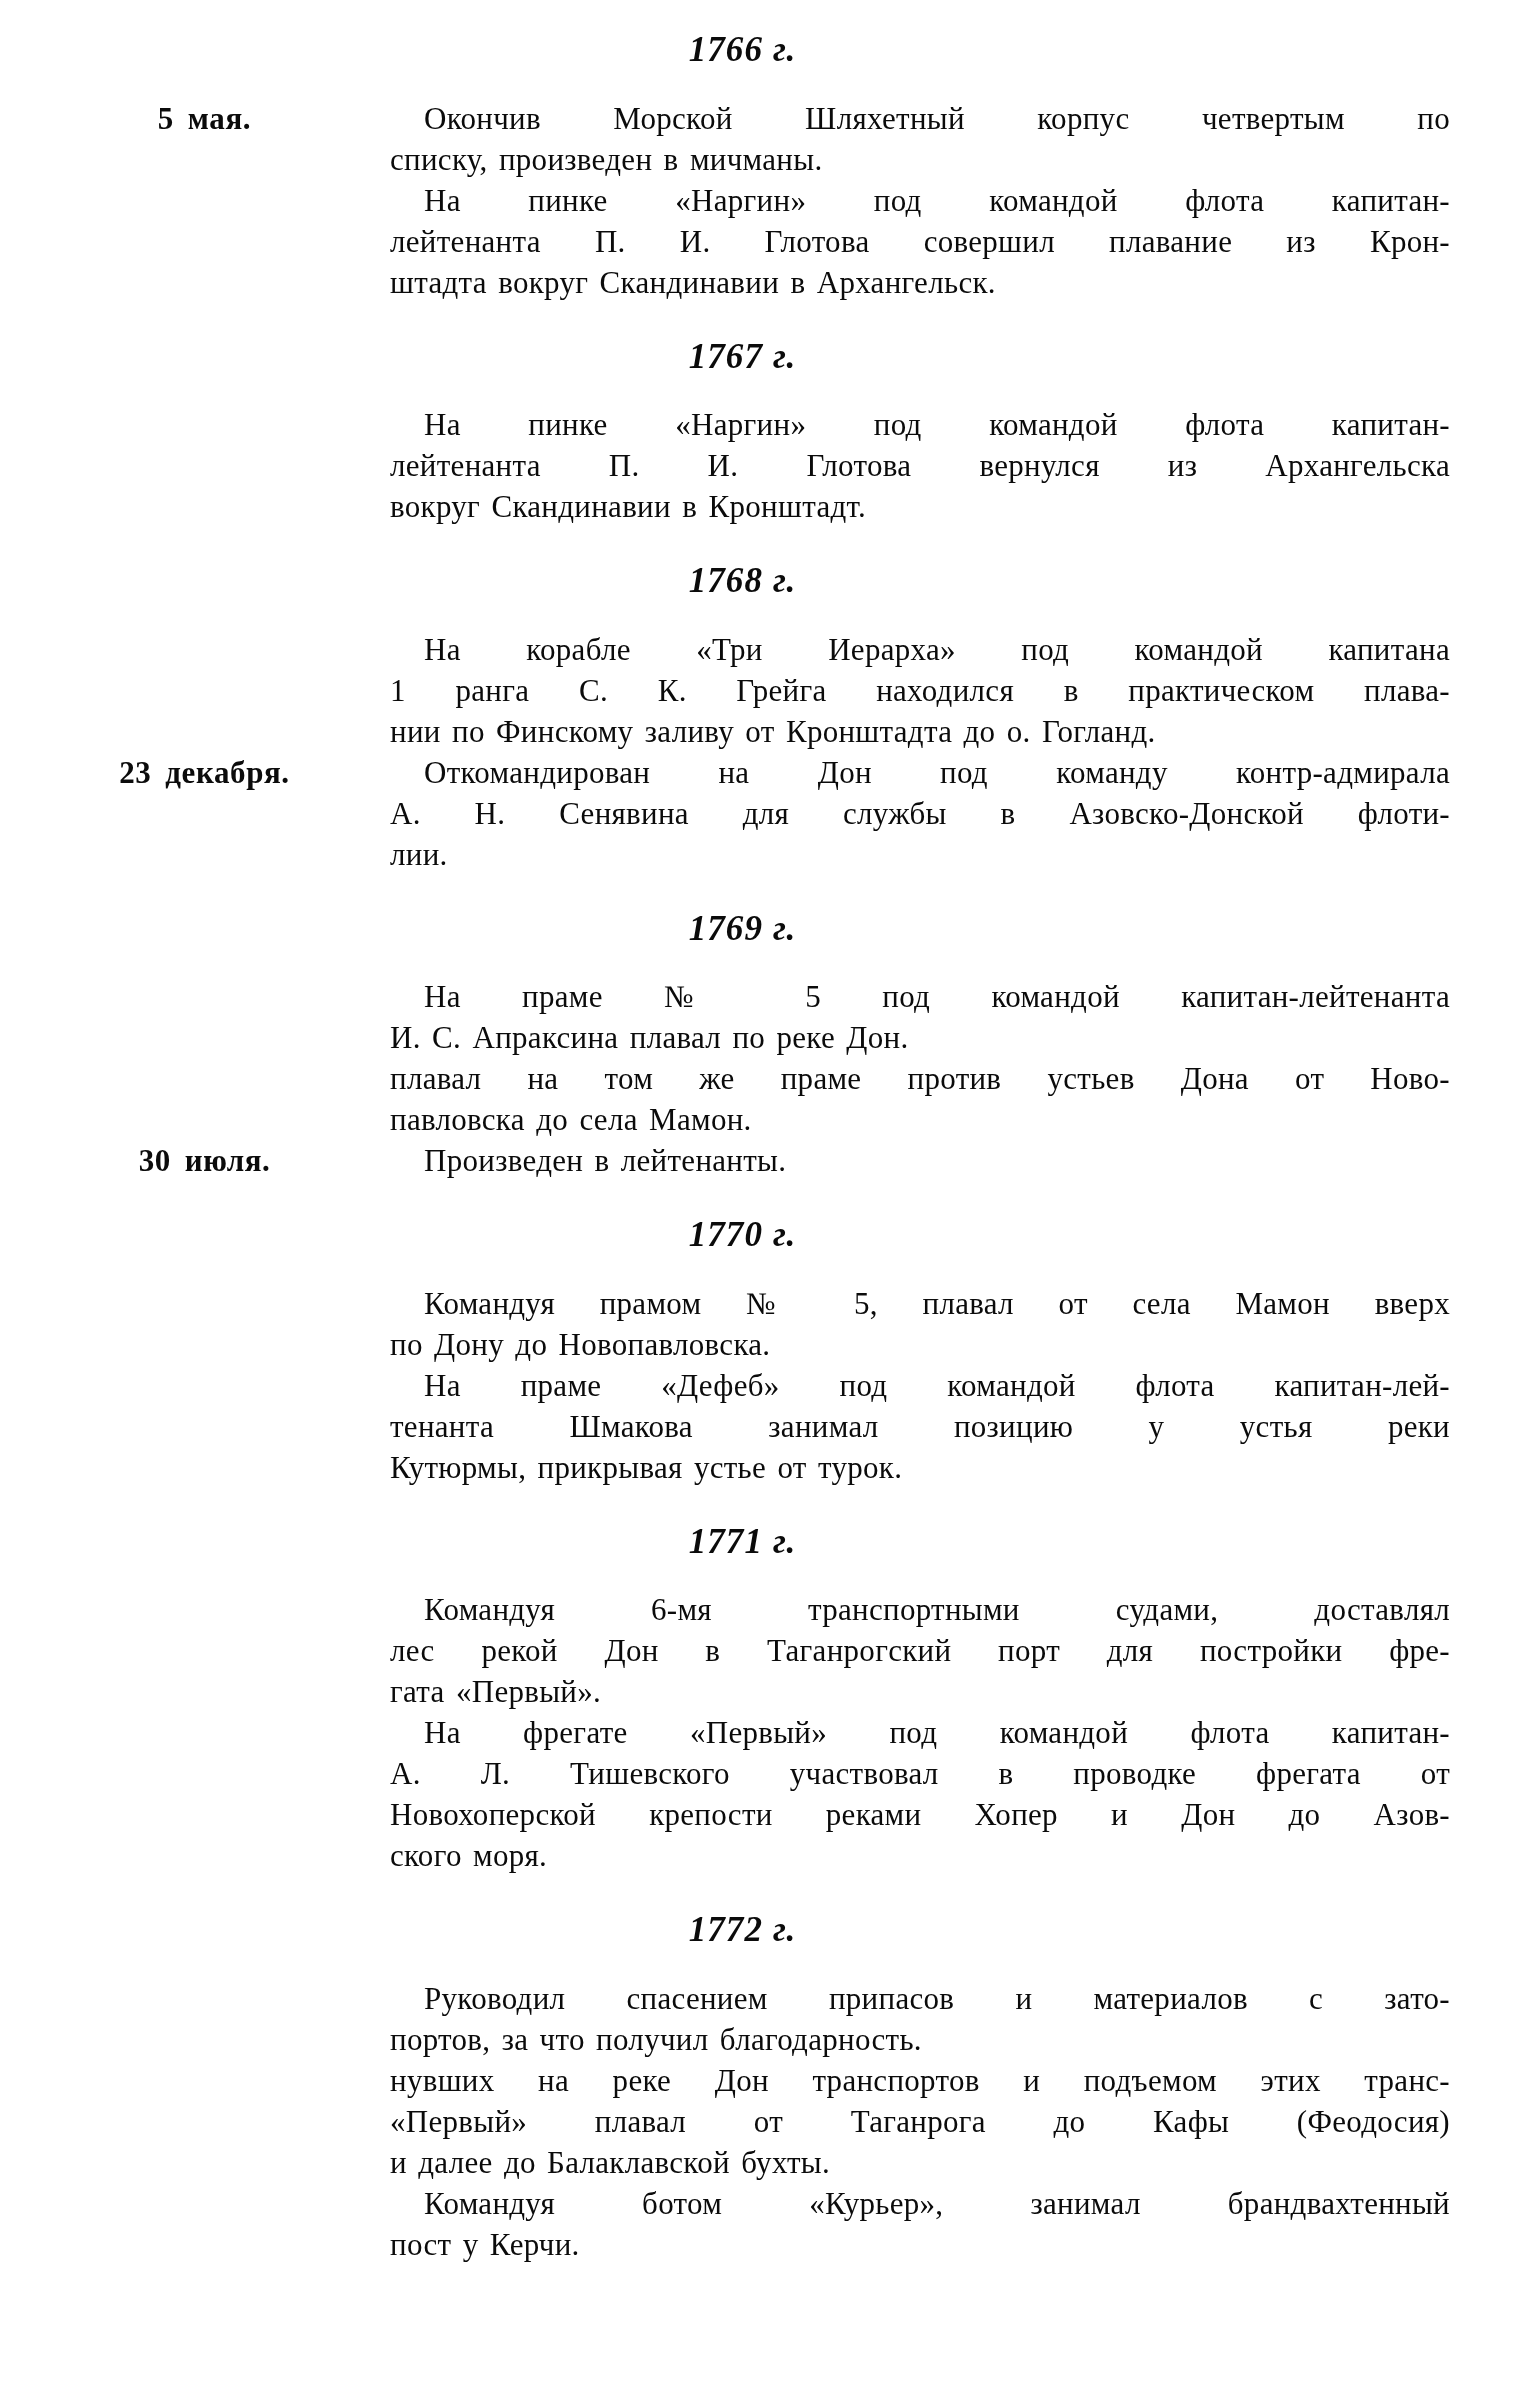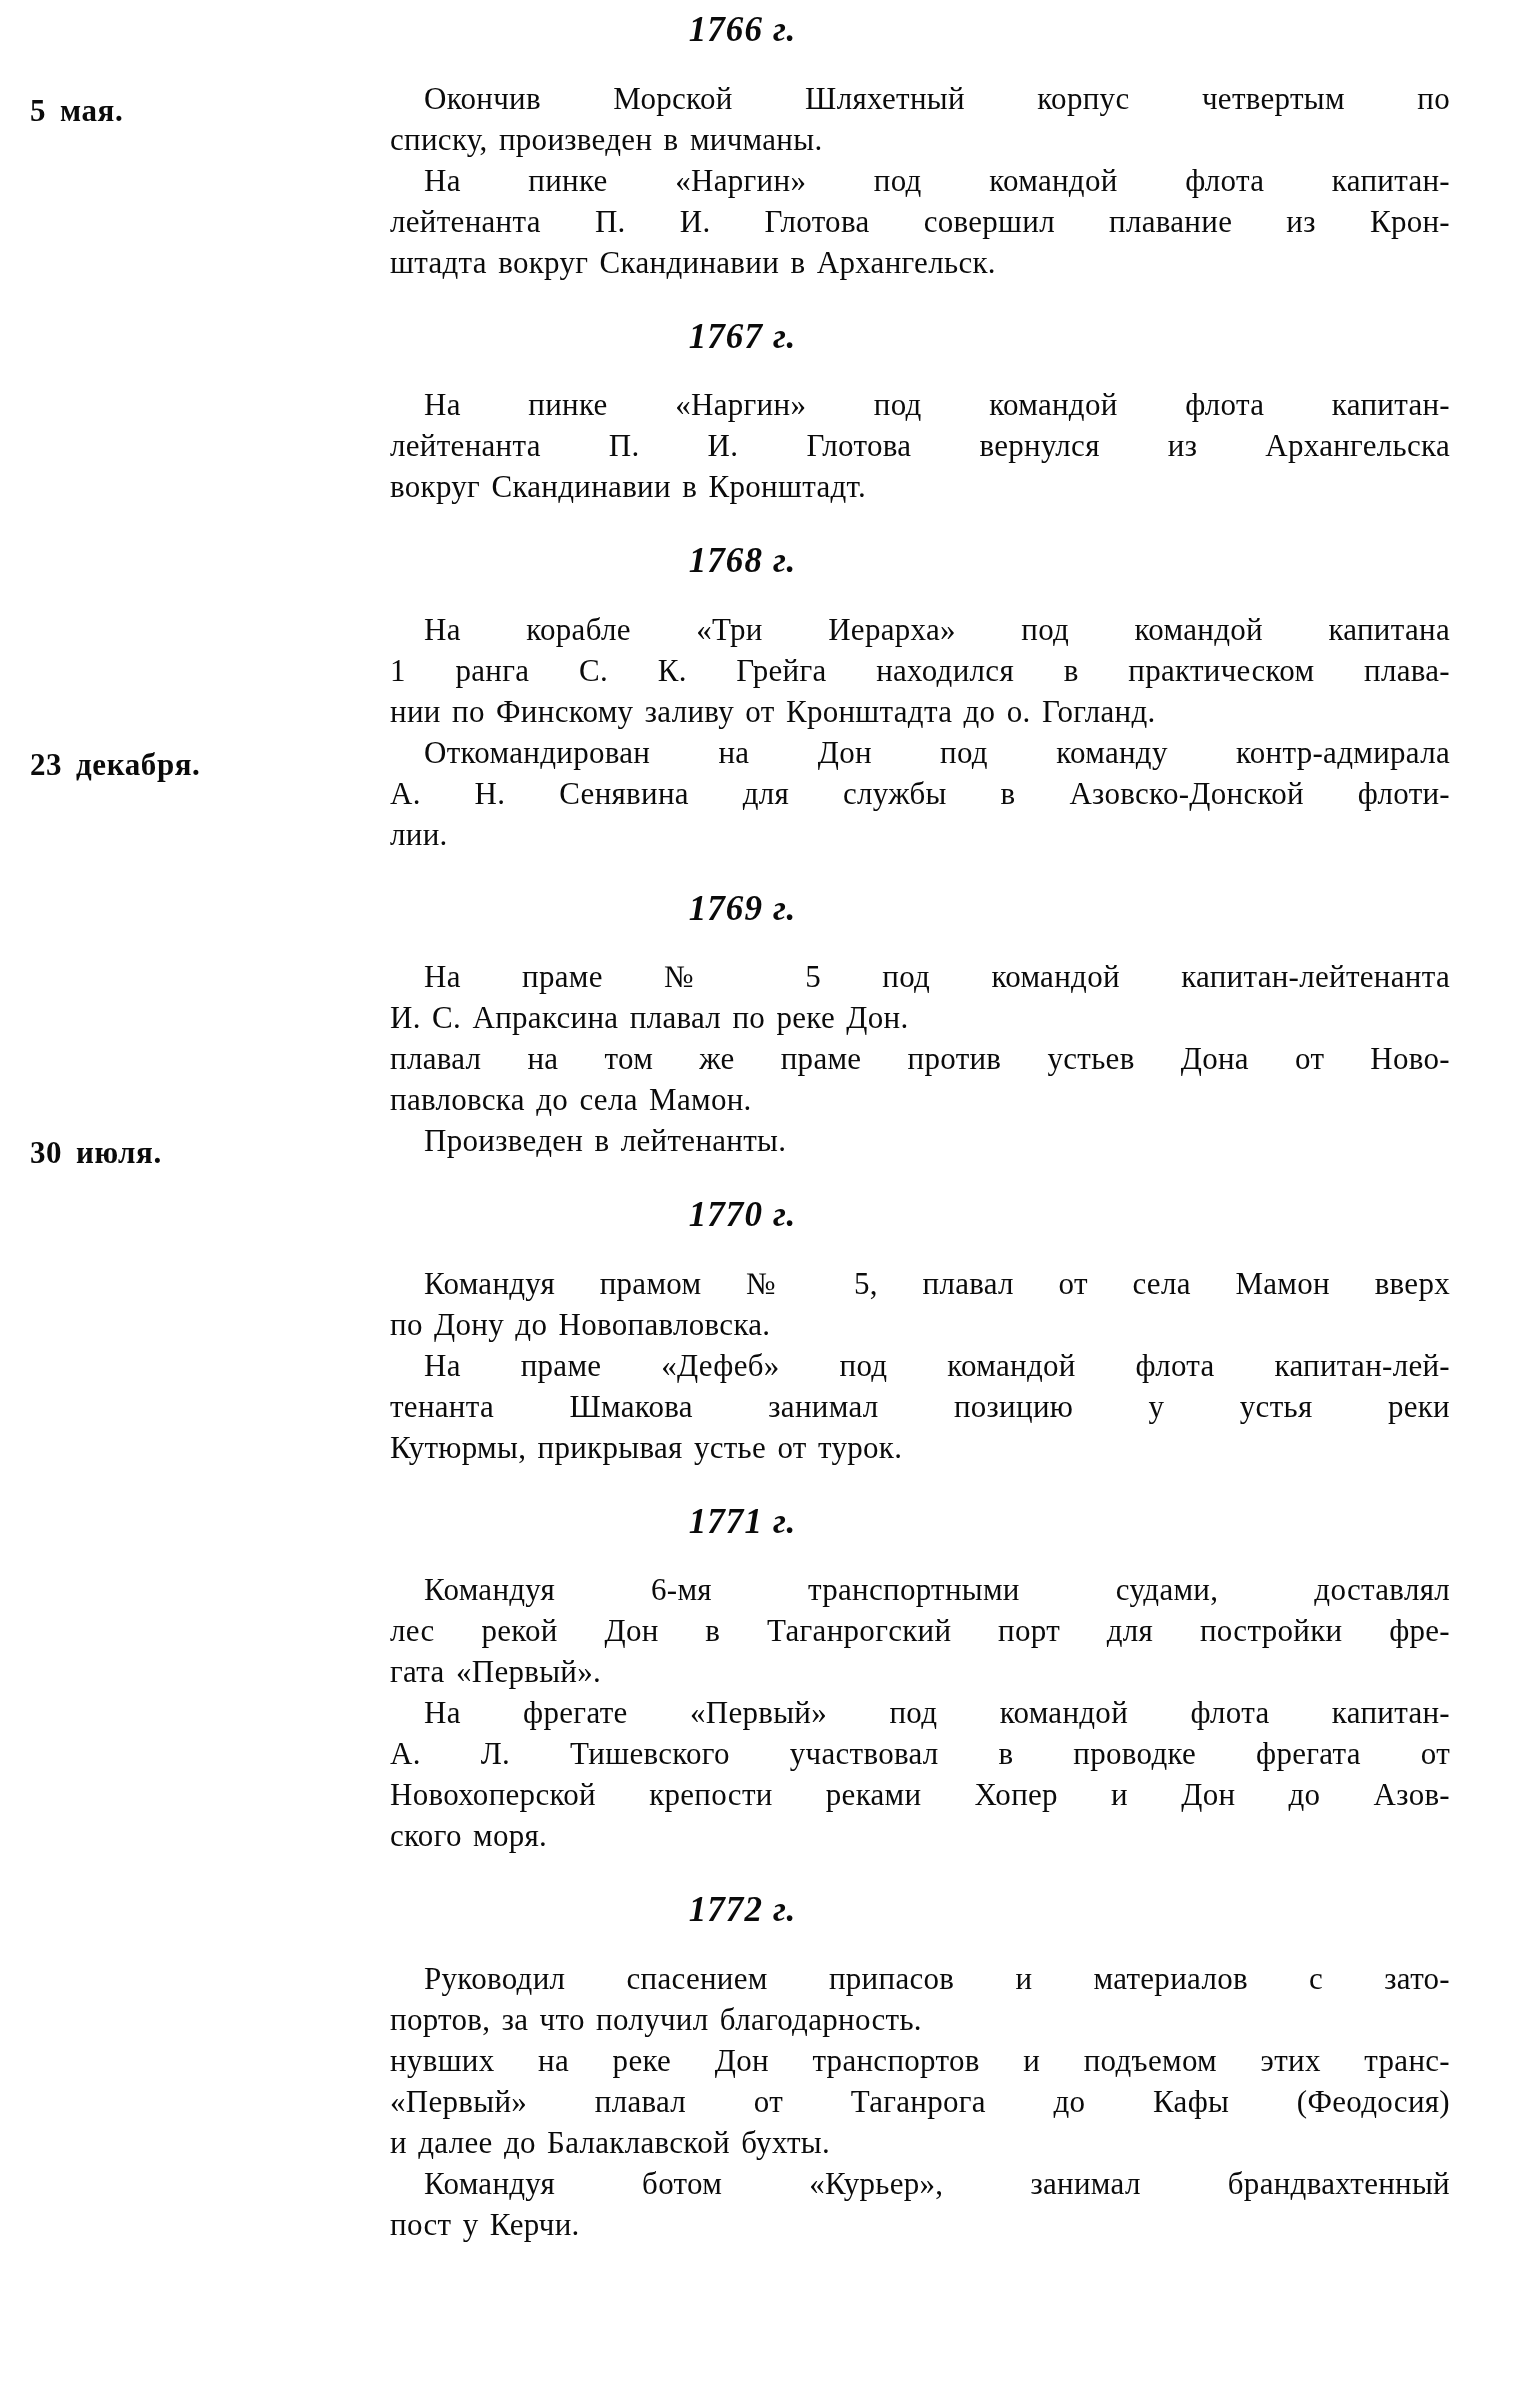--- a/index.html
+++ b/index.html
@@ -2,21 +2,21 @@
 <html style="font-size:8.9px"><head>
 <meta charset="utf-8">
 <style>
   html, body { margin: 0; padding: 0; background: #ffffff; }
 
   .page {
     position: relative;
     width: 1515px;
     height: 2401px;
     box-sizing: border-box;
-    padding-top: 8px;
+    padding-top: 28px;
     background: #ffffff;
     color: #0b0b0b;
     font-family: "Liberation Serif", "DejaVu Serif", serif;
     overflow: hidden;
   }
 
   
   .year {
     width: 1485px;
     margin: 32px 0 25.5px 0;
@@ -41,24 +41,24 @@
   }
 
   
   .ln { text-align: justify; text-align-last: justify; text-justify: inter-word; }
   .ln.first { padding-left: 34px; }
   .ln.last { text-align-last: left; }
 
   
   .margin-date {
     position: absolute;
-    top: 12px;
+    top: 0;
     left: -360px;
     width: 349px;
-    text-align: left;
+    text-align: center;
     font-weight: bold;
     font-size: 31px;
     line-height: 41px;
     letter-spacing: 0.6px;
     white-space: nowrap;
     word-spacing: 5.5px;
   }
 </style>
 </head>
 <body>

